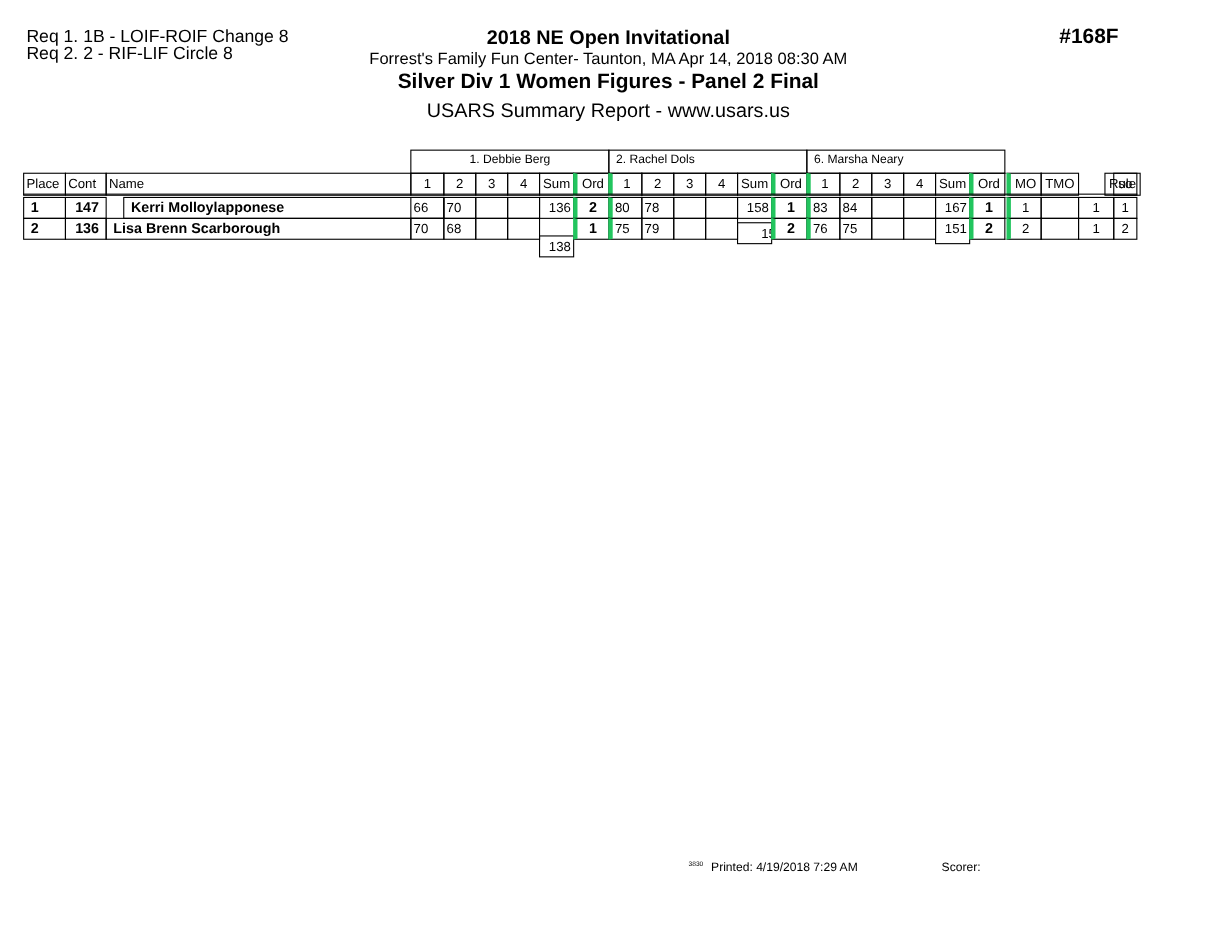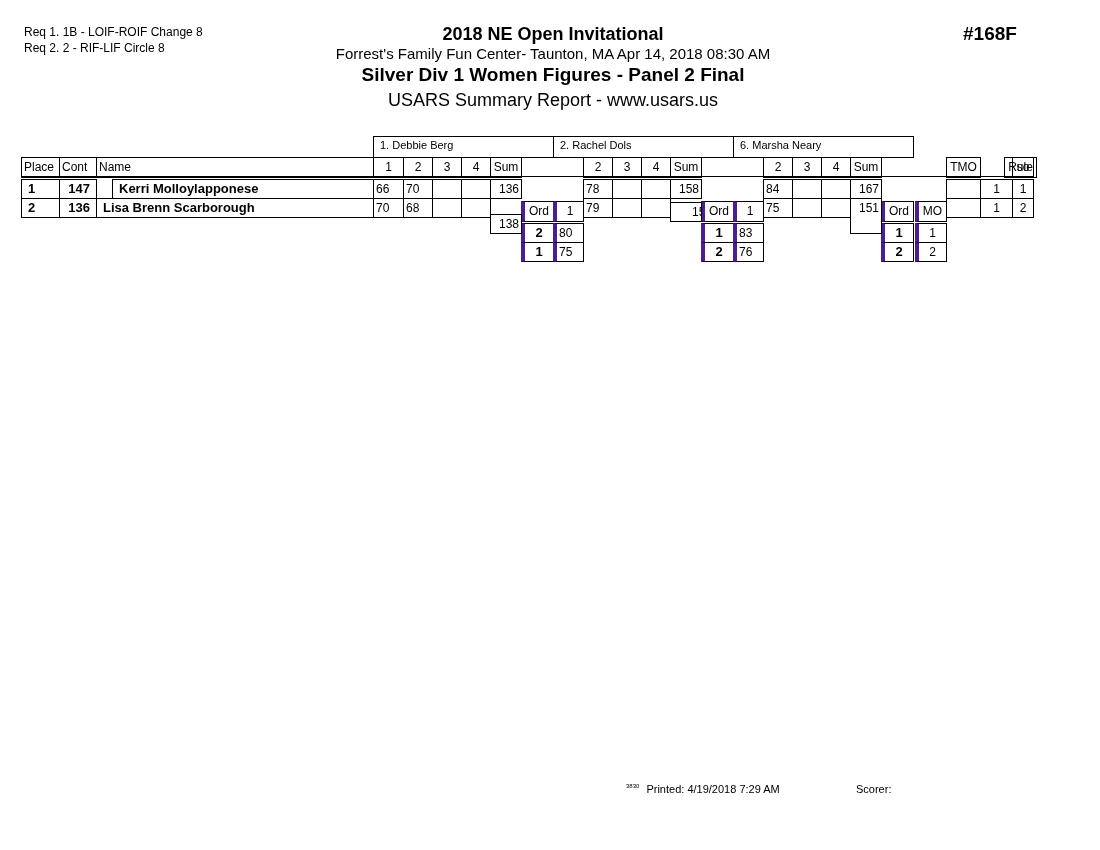--- a/index.html
+++ b/index.html
@@ -1,51 +1,51 @@
 <!DOCTYPE html>
 <html><head>
 <meta charset="utf-8">
 <style>
   html, body { margin:0; padding:0; background:#ffffff; }
   body { width:1100px; height:850px; position:relative; font-family:"Liberation Sans", sans-serif; color:#000; overflow:hidden; }
   .abs { position:absolute; white-space:nowrap; }
-  .req { left:24px; font-size:12px; }
+  .req { left:24px; font-size:16px; }
   .req1 { top:25px; }
   .req2 { top:41px; }
   .title { left:0; width:1106px; text-align:center; }
   .t1 { top:24px; font-size:18px; font-weight:bold; }
   .t2 { top:45px; font-size:15px; }
   .t3 { top:64px; font-size:19px; font-weight:bold; }
   .t4 { top:90px; font-size:18px; }
   .eventno { left:963px; top:23px; font-size:19px; font-weight:bold; }
 
   
   .cell { position:absolute; box-sizing:border-box; font-size:12px; line-height:18px; height:20px; border:1px solid #000; padding:0 2px; overflow:hidden; }
   .judge-hdr { position:absolute; box-sizing:border-box; border:1px solid #000; font-size:11px; padding:2px 6px; height:22px; top:136px; }
   .bold { font-weight:bold; font-size:13px; }
   .c { text-align:center; }
   .r { text-align:right; }
-  .thick-l { border-left:4px solid #4c1d95;margin-top:44px; }
+  .thick-l { border-left:4px solid #22c55e; }
 
   .footer { top:783px; font-size:11px; }
   .tiny { font-size:6px; vertical-align:top; }
 </style>
 </head>
 <body>
 
 <div class="abs req req1">Req  1.  1B - LOIF-ROIF Change 8</div>
 <div class="abs req req2">Req  2.  2 - RIF-LIF Circle 8</div>
 <div class="abs title t1">2018 NE Open Invitational</div>
 <div class="abs title t2">Forrest's Family Fun Center- Taunton, MA  Apr 14, 2018  08:30 AM</div>
 <div class="abs title t3">Silver Div 1 Women Figures - Panel 2 Final</div>
 <div class="abs title t4">USARS Summary Report - www.usars.us</div>
 <div class="abs eventno">#168F</div>
 
 <div id="results">
-    <div class="judge-hdr" style="left: 373px; width: 181px;">1.  Debbie  Berg</div>
+    <div class="judge-hdr" style="left: 373px; width: 181px; text-align: center;">1.  Debbie  Berg</div>
     <div class="judge-hdr" style="left: 553px; width: 181px;">2.  Rachel Dols</div>
     <div class="judge-hdr" style="left: 733px; width: 181px;">6.  Marsha Neary</div>
     <div class="cell " style="left: 21px; top: 157px; width: 39px; height: 21px;">Place</div>
     <div class="cell " style="left: 59px; top: 157px; width: 38px; height: 21px;">Cont</div>
     <div class="cell " style="left: 96px; top: 157px; width: 278px; height: 21px;">Name</div>
     <div class="cell c" style="left: 373px; top: 157px; width: 31px; height: 21px;">1</div>
     <div class="cell c" style="left: 403px; top: 157px; width: 30px; height: 21px;">2</div>
     <div class="cell c" style="left: 432px; top: 157px; width: 30px; height: 21px;">3</div>
     <div class="cell c" style="left: 461px; top: 157px; width: 30px; height: 21px;">4</div>
     <div class="cell c" style="left: 490px; top: 157px; width: 32px; height: 21px;">Sum</div>
@@ -103,21 +103,21 @@
     <div class="cell  thick-l" style="left: 553px; top: 198px; width: 31px; height: 20px;">75</div>
     <div class="cell " style="left: 583px; top: 198px; width: 30px; height: 20px;">79</div>
     <div class="cell " style="left: 612px; top: 198px; width: 30px; height: 20px;"></div>
     <div class="cell " style="left: 641px; top: 198px; width: 30px; height: 20px;"></div>
     <div class="cell r" style="left: 670px; top: 202px; width: 32px; height: 20px; padding-left: 21px;">154</div>
     <div class="cell bold c thick-l" style="left: 701px; top: 198px; width: 33px; height: 20px;">2</div>
     <div class="cell  thick-l" style="left: 733px; top: 198px; width: 31px; height: 20px;">76</div>
     <div class="cell " style="left: 763px; top: 198px; width: 30px; height: 20px;">75</div>
     <div class="cell " style="left: 792px; top: 198px; width: 30px; height: 20px;"></div>
     <div class="cell " style="left: 821px; top: 198px; width: 30px; height: 20px;"></div>
-    <div class="cell r" style="left: 850px; top: 198px; width: 32px; height: 36px;">151</div>
+    <div class="cell r" style="left: 850px; top: 198px; width: 32px; height: 24px;">151</div>
     <div class="cell bold c thick-l" style="left: 881px; top: 198px; width: 33px; height: 20px;">2</div>
     <div class="cell c thick-l" style="left: 915px; top: 198px; width: 32px; height: 20px;">2</div>
     <div class="cell c" style="left: 946px; top: 198px; width: 35px; height: 20px;"></div>
     <div class="cell c" style="left: 980px; top: 198px; width: 33px; height: 20px;">1</div>
     <div class="cell c" style="left: 1012px; top: 198px; width: 22px; height: 20px;">2</div>
     <div style="position: absolute; left: 21px; top: 176px; width: 1013px; height: 1px; border-top: 1px solid rgb(0, 0, 0);"></div>
   </div>
 
 <div class="abs footer" style="left:626px;">
   <span class="tiny">3830</span>

